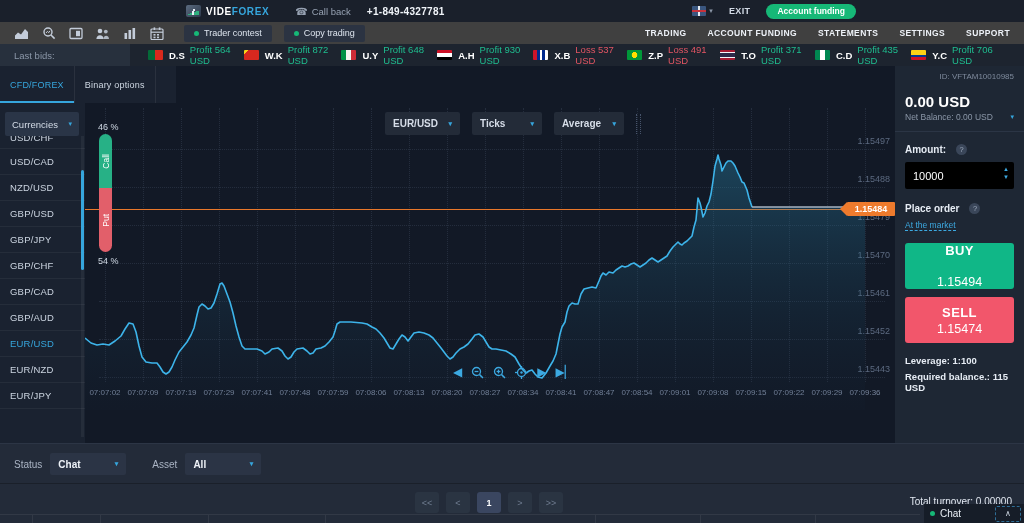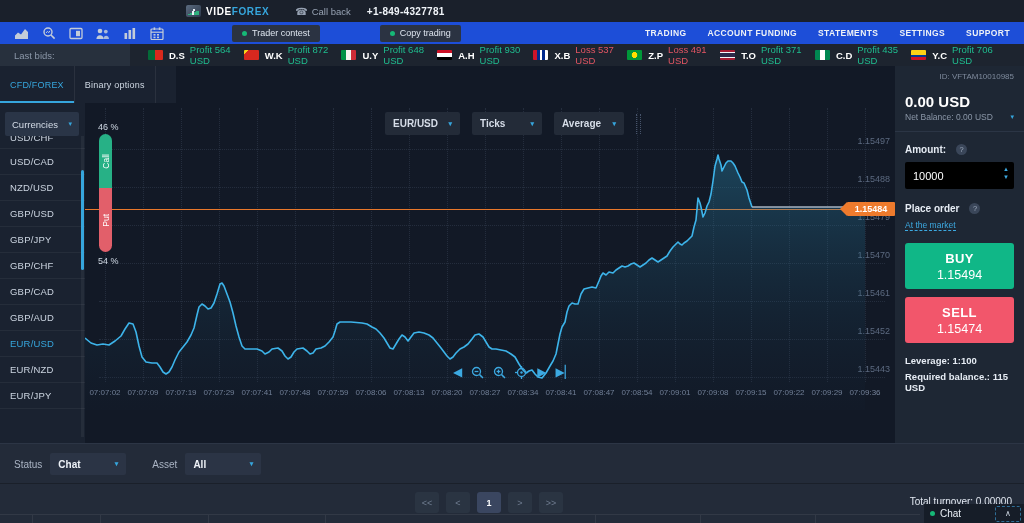--- a/index.html
+++ b/index.html
@@ -21,21 +21,21 @@
   .top-right { margin-left:auto; margin-right:168px; display:flex; align-items:center; }
   .lang-flag { width:14px; height:10px; border-radius:1px; background:
      linear-gradient(180deg,transparent 42%,#c8323c 42%,#c8323c 58%,transparent 58%),
      linear-gradient(90deg,transparent 42%,#e8ecf2 42%,#e8ecf2 58%,transparent 58%),#3a567f; }
   .lang-caret { color:#8c97a8; font-size:7px; margin-left:3px; }
   .exit { margin-left:16px; color:#d3dbe6; font-size:9px; font-weight:bold; letter-spacing:.4px; cursor:pointer; }
   .fund-btn { margin-left:16px; height:15px; line-height:15px; padding:0 11px; border-radius:9px;
     background:#16b877; color:#fff; font-size:8.5px; font-weight:bold; cursor:pointer; }
 
   
-  .toolbar { height:22px; background:#1d4ed8; display:flex; align-items:center; padding-left:8px;gap:48px; }
+  .toolbar { height:22px; background:#404040; display:flex; align-items:center; padding-left:8px; }
   .tool-icon { width:15px; height:14px; margin:0 6px; display:flex; align-items:center; justify-content:center; cursor:pointer; }
   .pill-btn { display:flex; align-items:center; gap:5px; height:17px; padding:0 10px; margin-left:14px;
     background:#2b3342; border-radius:2px; color:#dde4ee; font-size:9px; cursor:pointer; }
   .dot { width:5px; height:5px; border-radius:50%; background:#16b877; }
   .menu { margin-left:auto; display:flex; gap:21px; padding-right:14px; }
   .menu-item { color:#edf1f7; font-size:8.5px; font-weight:bold; letter-spacing:.4px; cursor:pointer; }
 
   
   .bids { height:22px; background:#1d242f; display:flex; align-items:center; }
   .bids-chip { width:130px; height:22px; background:#27303d; color:#8b97a8; font-size:9.5px;
@@ -106,21 +106,21 @@
     display:flex; align-items:center; justify-content:center; cursor:pointer; }
   .amt-wrap { position:relative; margin-top:7px; }
   .amt-input { width:100%; height:27px; background:#000000; border:0; border-radius:2px; color:#fff;
     font-size:11px; padding:0 16px 0 8px; font-family:"Liberation Sans",sans-serif; }
   .steppers { position:absolute; right:5px; top:4px; display:flex; flex-direction:column; gap:2px; }
   .step { color:#3ca9e1; font-size:6px; line-height:6px; cursor:pointer; }
   .mkt-link { display:inline-block; margin-top:5px; color:#3ca9e1; font-size:8.5px;
     border-bottom:1px dashed #3ca9e1; cursor:pointer; }
   .trade-btn { margin-top:11px; height:46px; border-radius:3px; display:flex; flex-direction:column;
     align-items:center; justify-content:center; cursor:pointer; color:#fff; }
-  .buy { background:#10b787; } .sell { background:#f2566b; margin-top:8px; }
+  .buy { background:#10b787;justify-content:space-between; } .sell { background:#f2566b; margin-top:8px; }
   .tb-word { font-size:13px; font-weight:bold; letter-spacing:.4px; }
   .tb-price { font-size:12.5px; margin-top:2px; }
   .lev { margin-top:12px; font-size:9.5px; font-weight:bold; color:#e6ecf4; }
   .req { margin-top:5px; font-size:9.5px; font-weight:bold; color:#e6ecf4; }
 
   
   .bottom { position:relative; height:80px; background:#232b39; border-top:1px solid #2c3545; }
   .filters { position:absolute; left:14px; top:9px; display:flex; align-items:center; }
   .f-lab { font-size:10px; color:#aab4c4; margin-right:8px; }
   .f-select { width:76px; height:22px; background:#2b3445; border-radius:2px; display:flex; align-items:center;
@@ -148,20 +148,26 @@
   <div class="topbar">
     <div class="logo">
       <span class="logo-icon"></span>
       <span class="brand"><span>VIDE</span><b>FOREX</b></span>
     </div>
     <div class="callback">
       <span class="phone-glyph">☎</span>
       <span>Call back</span>
     </div>
     <span class="phone">+1-849-4327781</span>
+    <div class="top-right">
+      <span class="lang-flag"></span>
+      <span class="lang-caret">▾</span>
+      <span class="exit">EXIT</span>
+      <span class="fund-btn">Account funding</span>
+    </div>
   </div>
 
   <div class="toolbar">
     <span id="tool-icons" style="display:flex;">
         <span class="tool-icon">
           <svg width="15" height="13" viewBox="0 0 15 13">
             <path d="M1 12V8.5l3-3 3 2 4-5.5 3 3V12z" fill="#c3ccd9"></path>
           </svg>
         </span>
         <span class="tool-icon">

